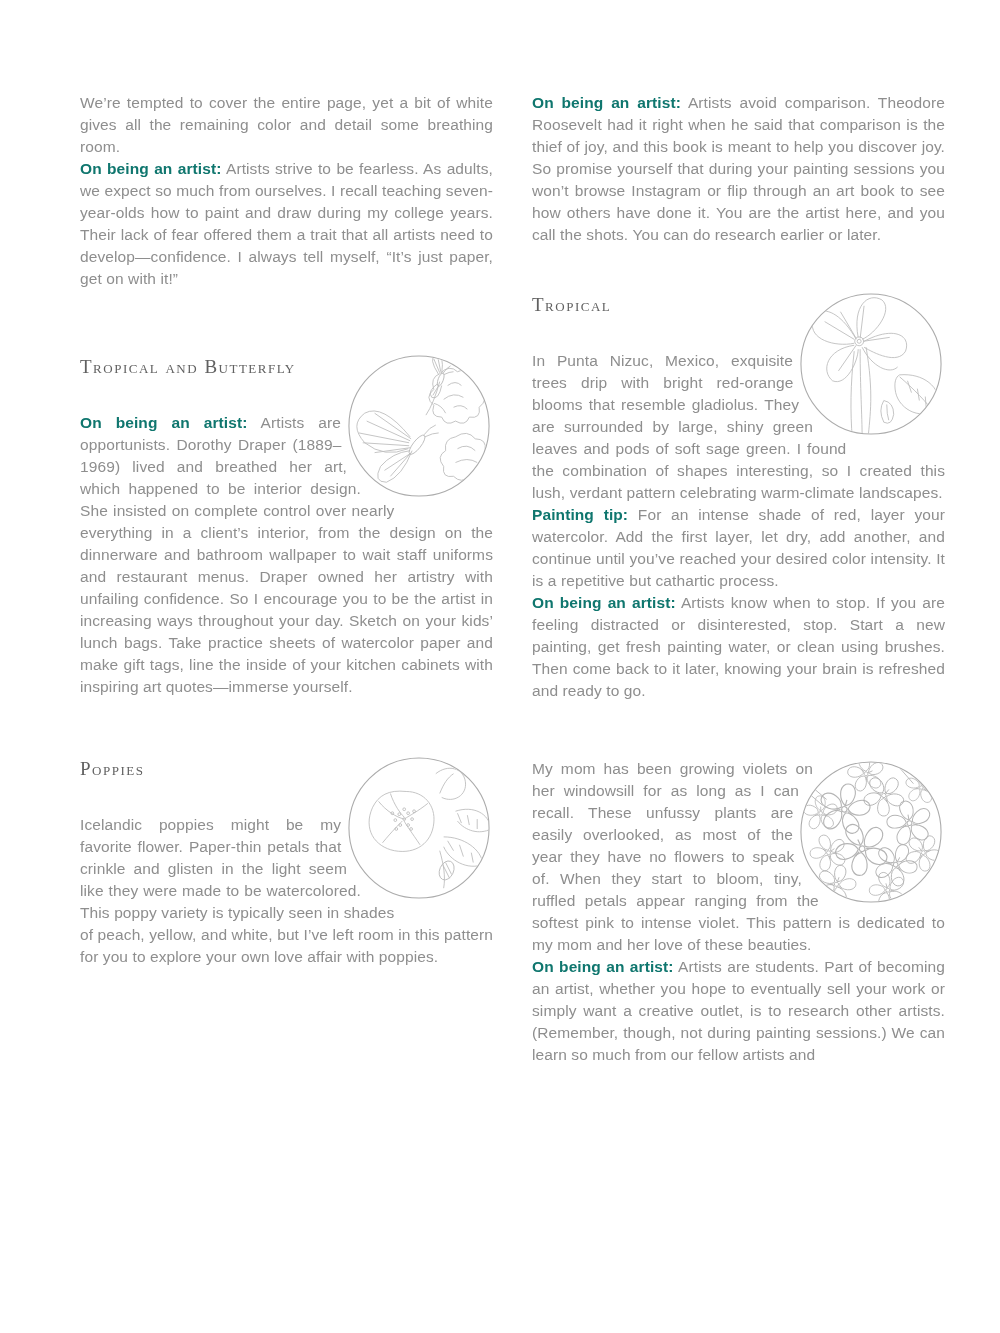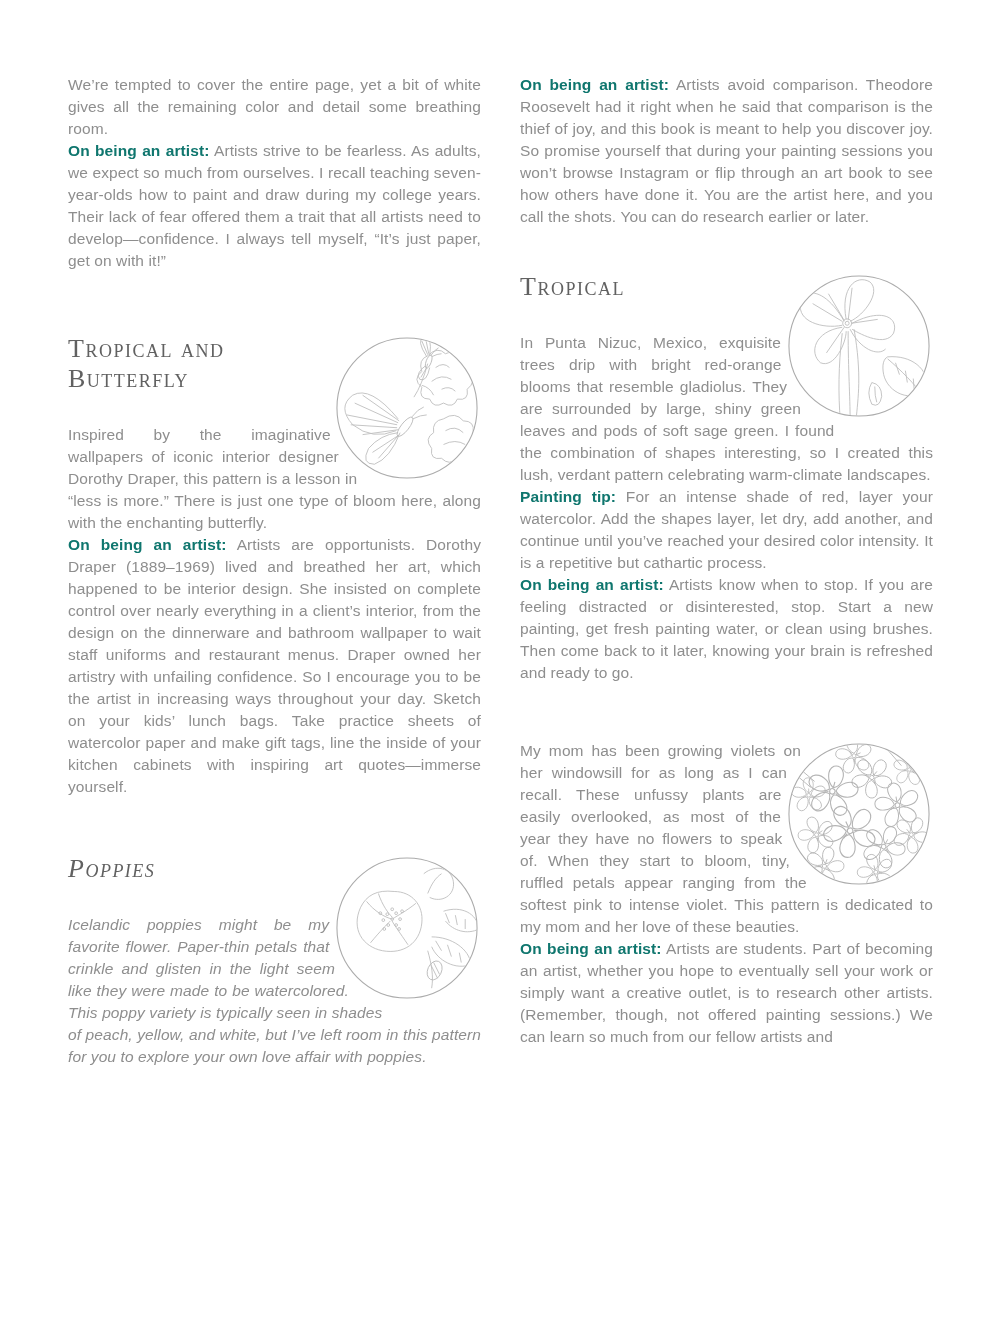--- a/index.html
+++ b/index.html
@@ -1,32 +1,32 @@
 <!DOCTYPE html>
 <html><head>
 <meta charset="utf-8">
 <style>
   html,body{margin:0;padding:0;background:#ffffff;}
   body{width:1000px;height:1333px;position:relative;overflow:hidden;
        font-family:"Liberation Sans",sans-serif;}
   .page{position:absolute;inset:0;background:#ffffff;}
-  .col{position:absolute;top:74px;width:413px;}
+  .col{position:absolute;top:92px;width:413px;margin-left:12px;}
   .col-left{left:68px;}
   .col-right{left:520px;}
   p.body{margin:0;font-size:15.5px;line-height:22px;color:#8e8e8e;
          text-align:justify;letter-spacing:0.1px;}
   .para-label{font-weight:bold;color:#0f766e;}
   .mt{margin-top:26px;}
   .sec{display:block;}
   .sec-peonies{margin-top:62px;}
-  .sec-poppies{margin-top:56px;font-style:italic;}
+  .sec-poppies{margin-top:56px;}
   .sec-tropical{margin-top:44px;}
   .sec-violets{margin-top:56px;}
   h2.sec-title{margin:0 0 30px 0;font-family:"Liberation Serif",serif;
-       font-weight:400;font-variant:small-caps;font-size:26px;
+       font-weight:400;font-variant:small-caps;font-size:19px;
        letter-spacing:1.5px;color:#616161;line-height:30px;}
   .illus{float:right;width:148px;height:148px;margin:0 0 10px 10px;
          shape-outside:circle(78px at 84px 74px);}
   .illus svg{display:block;width:148px;height:148px;}
 </style>
 </head>
 <body>
 
 <div class="page">
 
@@ -61,21 +61,20 @@
             <ellipse cx="73" cy="94" rx="4" ry="12" transform="rotate(38 73 94)"></ellipse>
             <path d="M80,84 q6,-8 12,-10 M81,86 q8,-4 14,-4"></path>
             <path d="M66,86 Q38,52 20,62 Q4,74 20,92 Q40,108 64,98"></path>
             <path d="M67,88 L30,62 M66,90 L22,70 M65,92 L14,82 M65,95 L18,92 M66,97 L30,102"></path>
             <path d="M68,100 Q58,126 42,132 Q28,132 36,116 Q48,102 66,100"></path>
             <path d="M67,102 L46,126 M66,103 L40,120"></path>
           </g>
         </svg>
       </div>
       <h2 class="sec-title">Tropical and Butterfly</h2>
-      <p class="body">Inspired by the imaginative wallpapers of iconic interior designer Dorothy Draper, this pattern is a lesson in “less is more.” There is just one type of bloom here, along with the enchanting butterfly.</p>
       <p class="body mt"><span class="para-label">On being an artist:</span> <span>Artists are opportunists. Dorothy Draper (1889–1969) lived and breathed her art, which happened to be interior design. She insisted on complete control over nearly everything in a client’s interior, from the design on the dinnerware and bathroom wallpaper to wait staff uniforms and restaurant menus. Draper owned her artistry with unfailing confidence. So I encourage you to be the artist in increasing ways throughout your day. Sketch on your kids’ lunch bags. Take practice sheets of watercolor paper and make gift tags, line the inside of your kitchen cabinets with inspiring art quotes—immerse yourself.</span></p>
     </section>
 
     <section class="sec sec-poppies">
       <div class="illus">
         <svg viewBox="0 0 150 150">
           <defs>
               <clipPath id="pp-clip">
                 <circle cx="75" cy="75" r="70.5"></circle>
               </clipPath>
@@ -140,21 +139,21 @@
             <path d="M104,86 C128,84 146,98 144,118 C128,134 104,122 100,104 C98,94 100,88 104,86 z"></path>
             <path d="M104,88 C118,100 132,114 140,126"></path>
             <path d="M112,92 L116,104 M122,100 L124,112 M130,108 L131,120"></path>
             <path d="M88,112 q-6,10 0,22 q8,4 10,-8 q0,-12 -10,-14 z"></path>
             <path d="M91,116 q0,10 2,16"></path>
           </g>
         </svg>
       </div>
       <h2 class="sec-title">Tropical</h2>
       <p class="body">In Punta Nizuc, Mexico, exquisite trees drip with bright red-orange blooms that resemble gladiolus. They are surrounded by large, shiny green leaves and pods of soft sage green. I found the combination of shapes interesting, so I created this lush, verdant pattern celebrating warm-climate landscapes.</p>
-      <p class="body mt"><span class="para-label">Painting tip:</span> <span>For an intense shade of red, layer your watercolor. Add the shapes layer, let dry, add another, and continue until you’ve reached your desired color intensity. It is a repetitive but cathartic process.</span></p>
+      <p class="body mt"><span class="para-label">Painting tip:</span> <span>For an intense shade of red, layer your watercolor. Add the first layer, let dry, add another, and continue until you’ve reached your desired color intensity. It is a repetitive but cathartic process.</span></p>
       <p class="body mt"><span class="para-label">On being an artist:</span> <span>Artists know when to stop. If you are feeling distracted or disinterested, stop. Start a new painting, get fresh painting water, or clean using brushes. Then come back to it later, knowing your brain is refreshed and ready to go.</span></p>
     </section>
 
     <section class="sec sec-violets">
       <div class="illus">
         <svg viewBox="0 0 150 150">
           <defs>
             <clipPath id="vi-clip">
                 <circle cx="75" cy="75" r="70.5"></circle>
               </clipPath>
@@ -181,17 +180,17 @@
             <use href="#vi-f" transform="translate(128,96) rotate(-40) scale(0.9)"></use>
             <use href="#vi-f" transform="translate(126,30) rotate(10) scale(0.8)"></use>
             <use href="#vi-f" transform="translate(40,128) rotate(20) scale(0.95)"></use>
             <use href="#vi-f" transform="translate(92,134) rotate(-15) scale(0.9)"></use>
             <path d="M104,10 L118,26 M110,8 L124,24 M116,8 L130,22 M122,8 L134,20"></path>
             <path d="M12,36 L26,48 M16,30 L30,42"></path>
           </g>
         </svg>
       </div>
       <p class="body">My mom has been growing violets on her windowsill for as long as I can recall. These unfussy plants are easily overlooked, as most of the year they have no flowers to speak of. When they start to bloom, tiny, ruffled petals appear ranging from the softest pink to intense violet. This pattern is dedicated to my mom and her love of these beauties.</p>
-      <p class="body mt"><span class="para-label">On being an artist:</span> <span>Artists are students. Part of becoming an artist, whether you hope to eventually sell your work or simply want a creative outlet, is to research other artists. (Remember, though, not offered painting sessions.) We can learn so much from our fellow artists and</span></p>
+      <p class="body mt"><span class="para-label">On being an artist:</span> <span>Artists are students. Part of becoming an artist, whether you hope to eventually sell your work or simply want a creative outlet, is to research other artists. (Remember, though, not during painting sessions.) We can learn so much from our fellow artists and</span></p>
     </section>
 
   </div>
 </div>
 
 </body></html>

